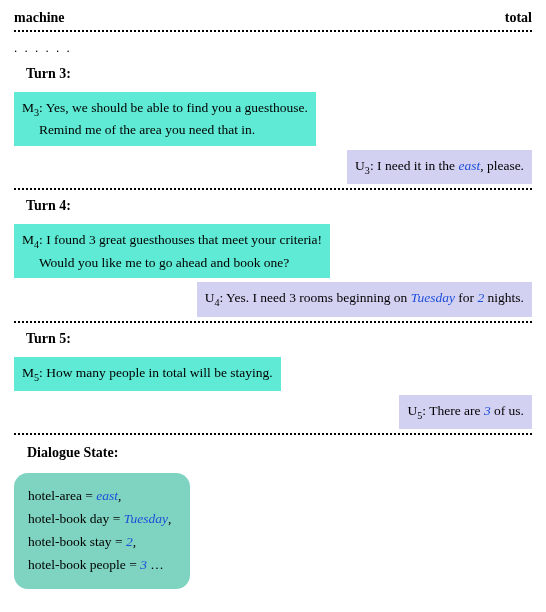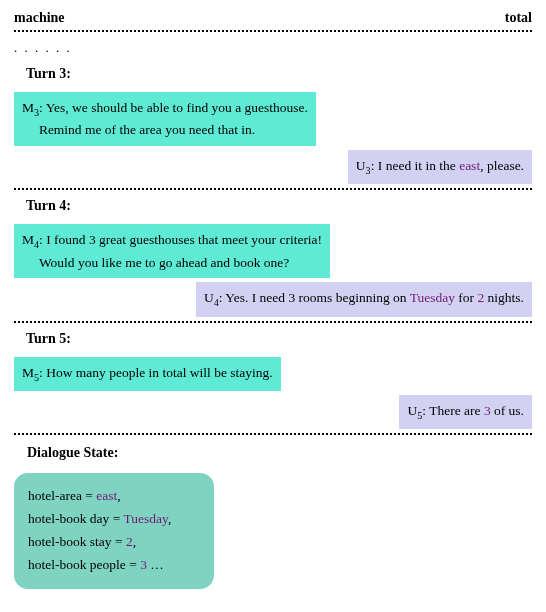--- a/index.html
+++ b/index.html
@@ -36,27 +36,27 @@
   .bubble-row { display: flex; margin: 4px 0; }
   .bubble-row.left { justify-content: flex-start; }
   .bubble-row.right { justify-content: flex-end; }
   .bubble {
     padding: 6px 8px;
     line-height: 1.45;
     font-size: 13.5px;
   }
   .machine-bubble { background: #5eead4; text-align: left; }
   .user-bubble { background: #d2d1f2; text-align: left; }
-  .hl { color: #701a75; }
+  .hl { color: #1d4ed8; font-style: italic; }
   .ds-label { font-weight: bold; margin: 10px 0 12px 13px; font-size: 14px; }
   .state-box {
     background: #7ed3c1;
     border-radius: 14px;
     padding: 12px 14px;
-    width: 200px;
+    width: 176px;
     font-size: 13.5px;
     line-height: 1.7;
   }
   sub { font-size: 0.75em; vertical-align: sub; }
 </style>
 </head>
 <body>
 
 <div class="header-row">
   <span>machine</span>

